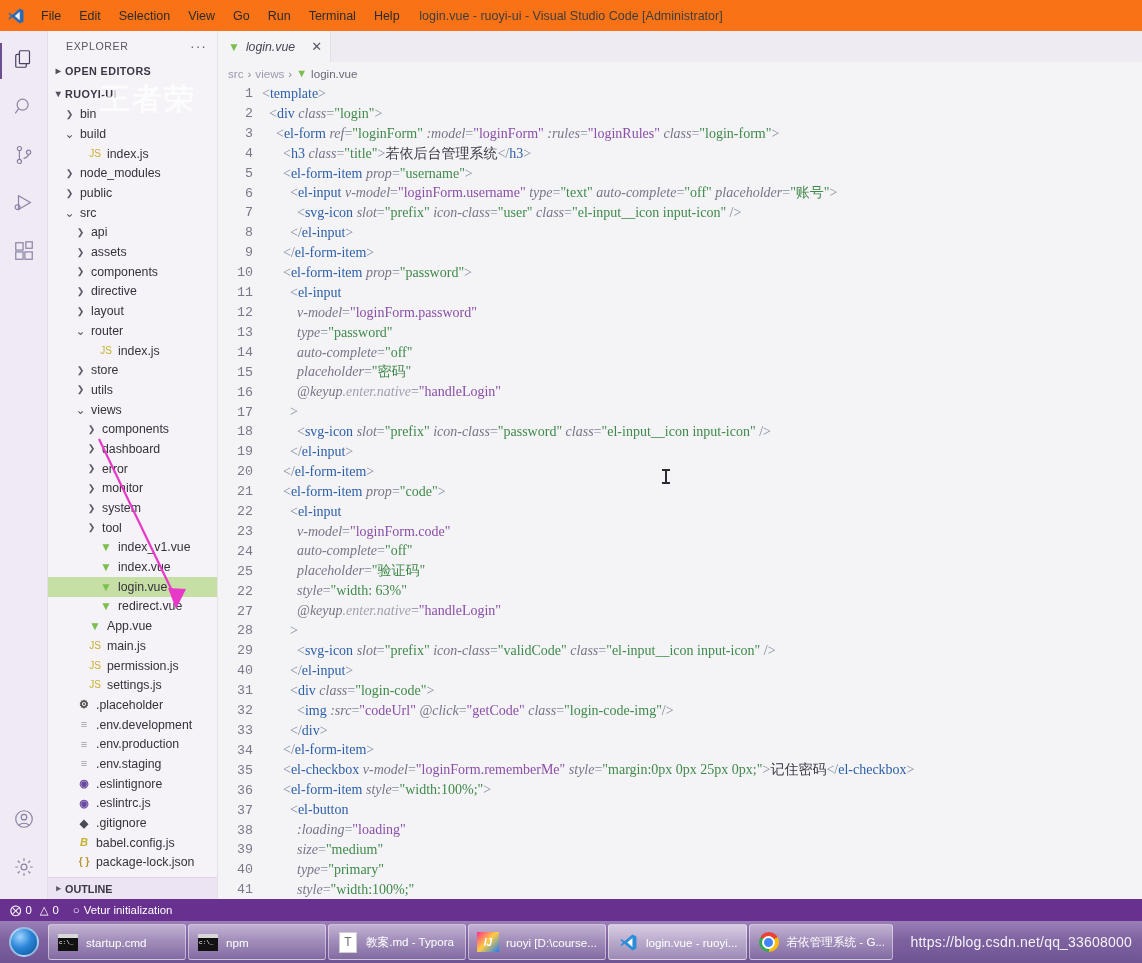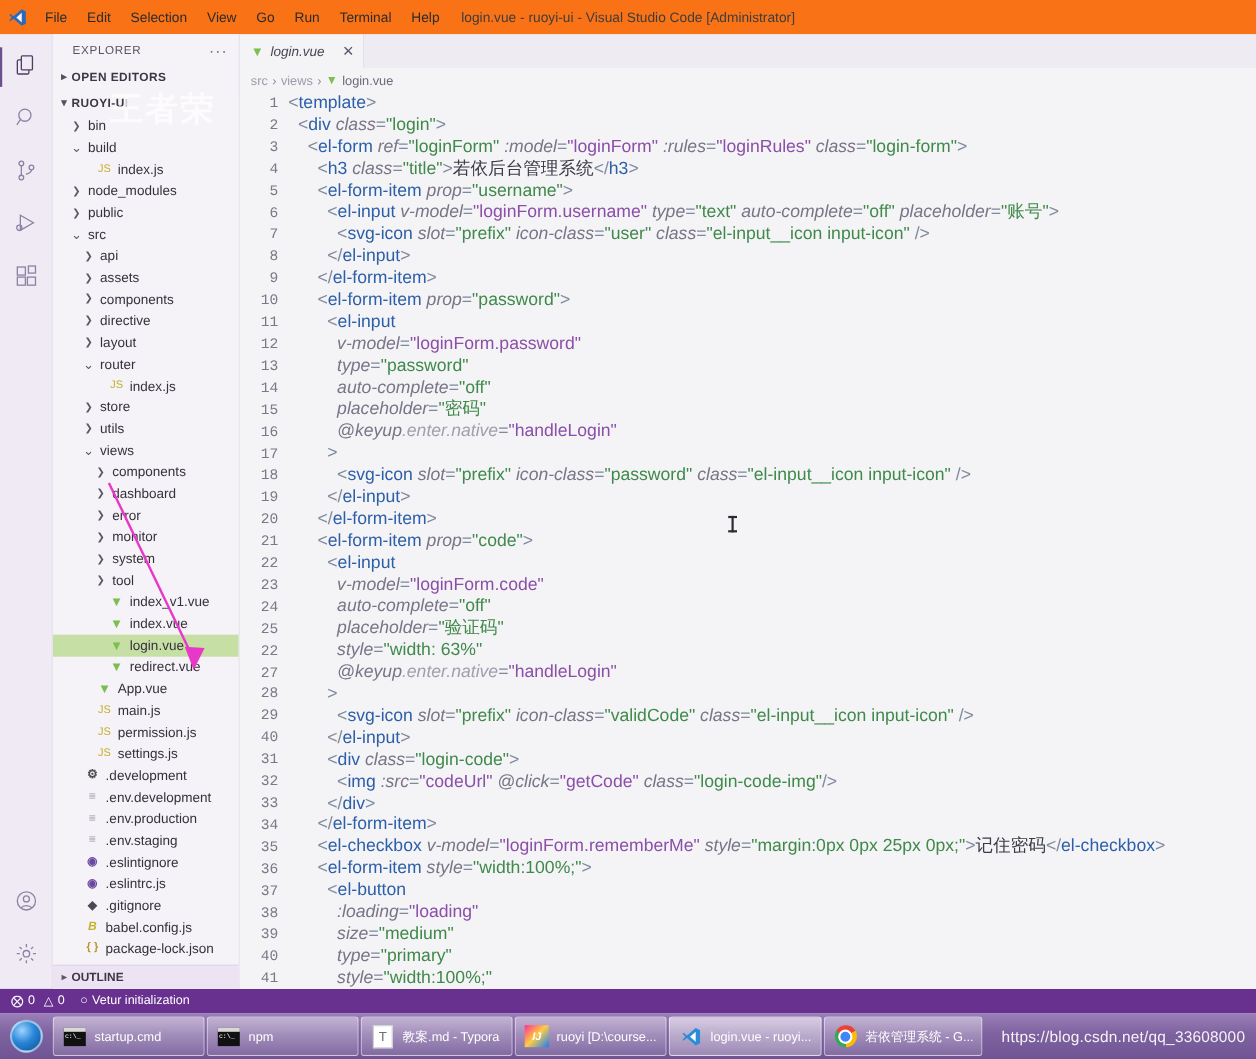--- a/index.html
+++ b/index.html
@@ -145,22 +145,22 @@
     flex: 1 1 auto; display: flex; overflow: hidden;
     background: #f4f3f6; position: relative;
   }
   .gutter {
     flex: 0 0 44px; text-align: right; padding-right: 9px;
     font-family: "Liberation Mono", monospace; font-size: 13.3px;
     color: #7d7889; line-height: 19.9px; padding-top: 0px;
     user-select: none;
   }
   .code {
-    flex: 1 1 auto; font-family: Liberation Sans, sans-serif;
-    font-size: 16px; line-height: 19.9px; white-space: pre;
+    flex: 1 1 auto; font-family: Liberation Serif, serif;
+    font-size: 14px; line-height: 19.9px; white-space: pre;
     overflow: hidden; color: #3b3b45; position: relative;
   }
   .code .line { height: 19.9px; }
   
   .code .line { position: relative; }
 
   .t-tag   { color: #2c5fa8; }
   .t-punct { color: #7e8a9c; }
   .t-attr  { color: #7a7488; font-style: italic; }
   .t-str   { color: #3f8a4a; }
@@ -458,21 +458,21 @@
             <span class="lbl">permission.js</span>
           </div>
           <div class="row" style="padding-left: 26px;">
             <span class="twisty">&nbsp;</span>
             <span class="ficon js">JS</span>
             <span class="lbl">settings.js</span>
           </div>
           <div class="row" style="padding-left: 15px;">
             <span class="twisty">&nbsp;</span>
             <span class="ficon gear">⚙</span>
-            <span class="lbl">.development</span>
+            <span class="lbl">.placeholder</span>
           </div>
           <div class="row" style="padding-left: 15px;">
             <span class="twisty">&nbsp;</span>
             <span class="ficon env">≡</span>
             <span class="lbl">.env.development</span>
           </div>
           <div class="row" style="padding-left: 15px;">
             <span class="twisty">&nbsp;</span>
             <span class="ficon env">≡</span>
             <span class="lbl">.env.production</span>

